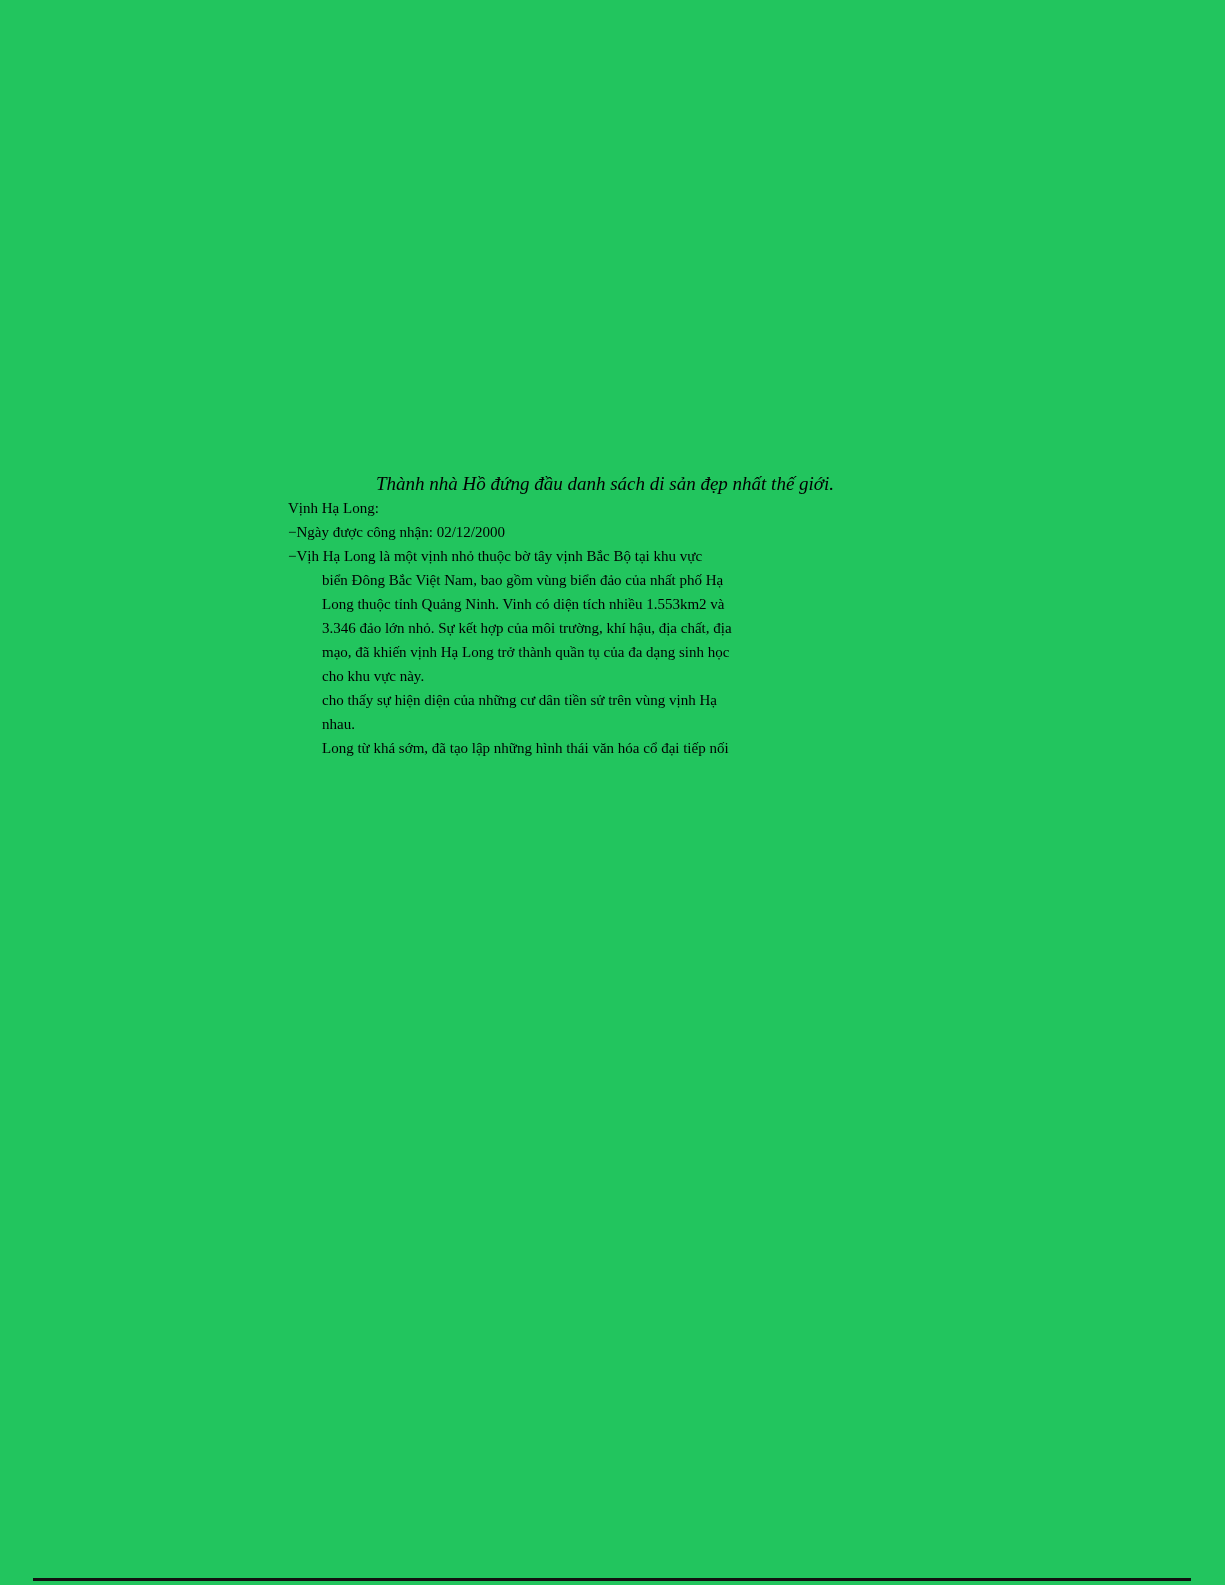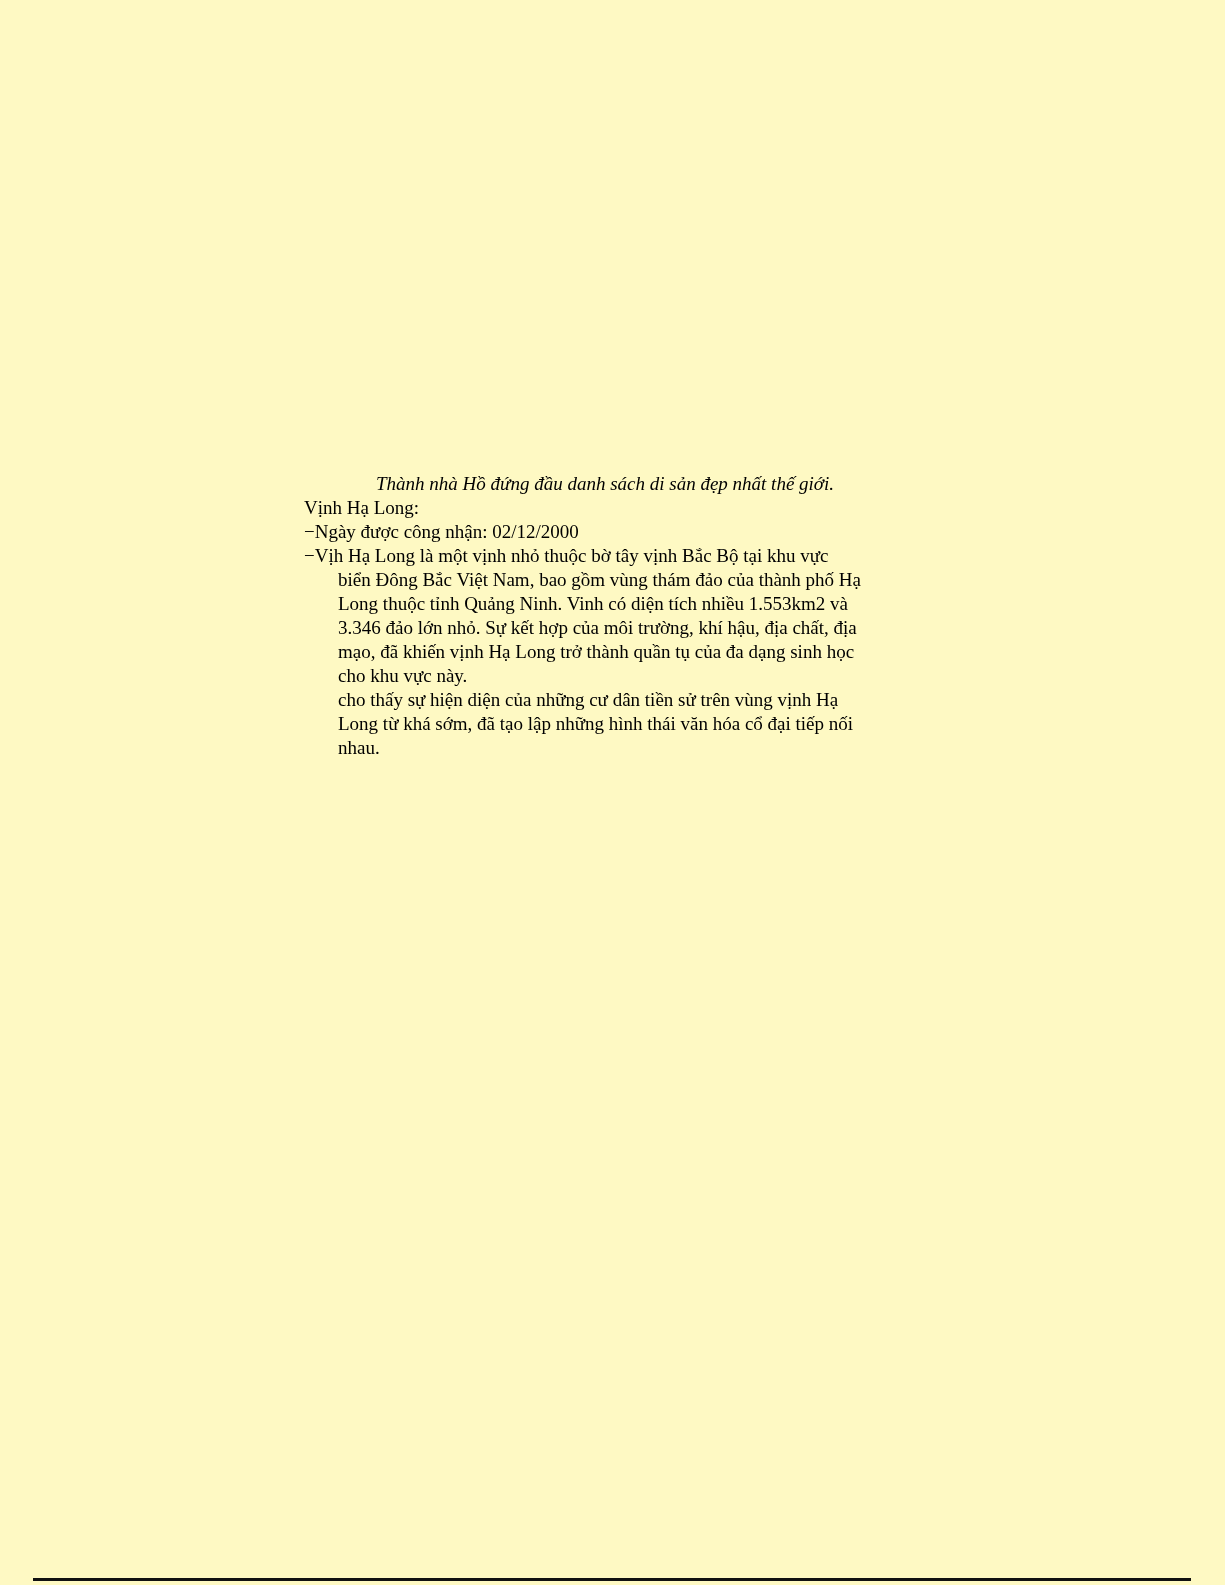--- a/index.html
+++ b/index.html
@@ -22,24 +22,24 @@
     top: 472px;
     width: 618px;
     text-align: center;
     font-style: italic;
     font-size: 19px;
     line-height: 24px;
     white-space: nowrap;
   }
   .textblock {
     position: absolute;
-    left: 304px;
+    left: 288px;
     top: 496px;
     width: 640px;
-    font-size: 19px;
+    font-size: 15px;
     line-height: 24px;
   }
   .line {
     white-space: nowrap;
     height: 24px;
   }
   .line.indent {
     padding-left: 34px;
   }
   .bullet-dash {
@@ -49,35 +49,35 @@
     position: absolute;
     left: 33px;
     top: 1578px;
     width: 1158px;
     height: 3px;
   }
 </style>
 </head>
 <body>
 
-<div class="page" style="background: #fef9c3; color: rgb(0, 0, 0); text-decoration: underline;">
+<div class="page" style="background: #22c55e; color: rgb(0, 0, 0); text-decoration: underline;">
 
   <div class="caption">Thành nhà Hồ đứng đầu danh sách di sản đẹp nhất thế giới.</div>
 
   <div class="textblock">
     <div class="line">Vịnh Hạ Long:</div>
     <div id="bullet-list">
         <div class="line"><span class="bullet-dash">−</span>Ngày được công nhận: 02/12/2000</div>
         <div class="line"><span class="bullet-dash">−</span>Vịh Hạ Long là một vịnh nhỏ thuộc bờ tây vịnh Bắc Bộ tại khu vực</div>
-        <div class="line indent">biển Đông Bắc Việt Nam, bao gồm vùng thám đảo của thành phố Hạ</div>
+        <div class="line indent">biển Đông Bắc Việt Nam, bao gồm vùng biển đảo của nhất phố Hạ</div>
         <div class="line indent">Long thuộc tỉnh Quảng Ninh. Vinh có diện tích nhiều 1.553km2 và</div>
         <div class="line indent">3.346 đảo lớn nhỏ. Sự kết hợp của môi trường, khí hậu, địa chất, địa</div>
         <div class="line indent">mạo, đã khiến vịnh Hạ Long trở thành quần tụ của đa dạng sinh học</div>
         <div class="line indent">cho khu vực này.</div>
         <div class="line indent">cho thấy sự hiện diện của những cư dân tiền sử trên vùng vịnh Hạ</div>
+        <div class="line indent">nhau.</div>
         <div class="line indent">Long từ khá sớm, đã tạo lập những hình thái văn hóa cổ đại tiếp nối</div>
-        <div class="line indent">nhau.</div>
       </div>
   </div>
 
   <div class="bottom-rule" style="background: rgb(17, 17, 17);"></div>
 
 </div>
 
 </body></html>

